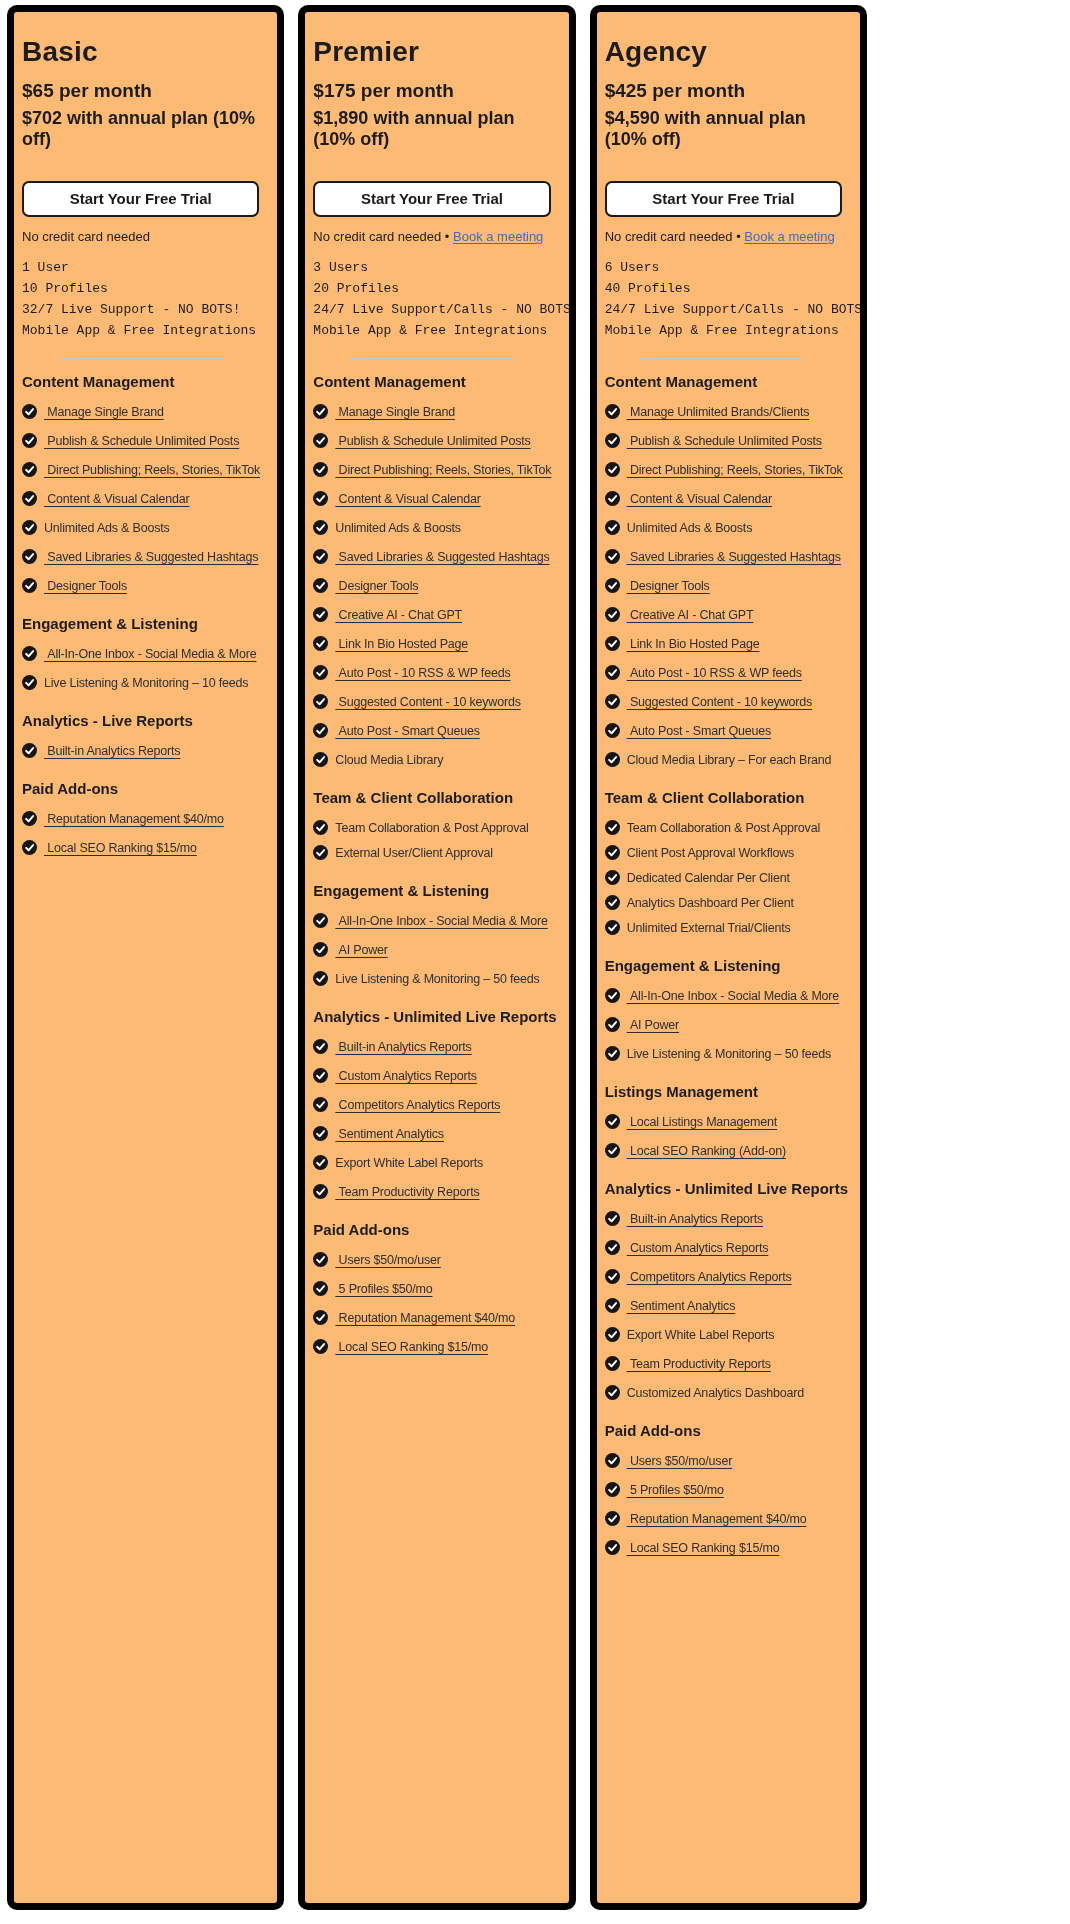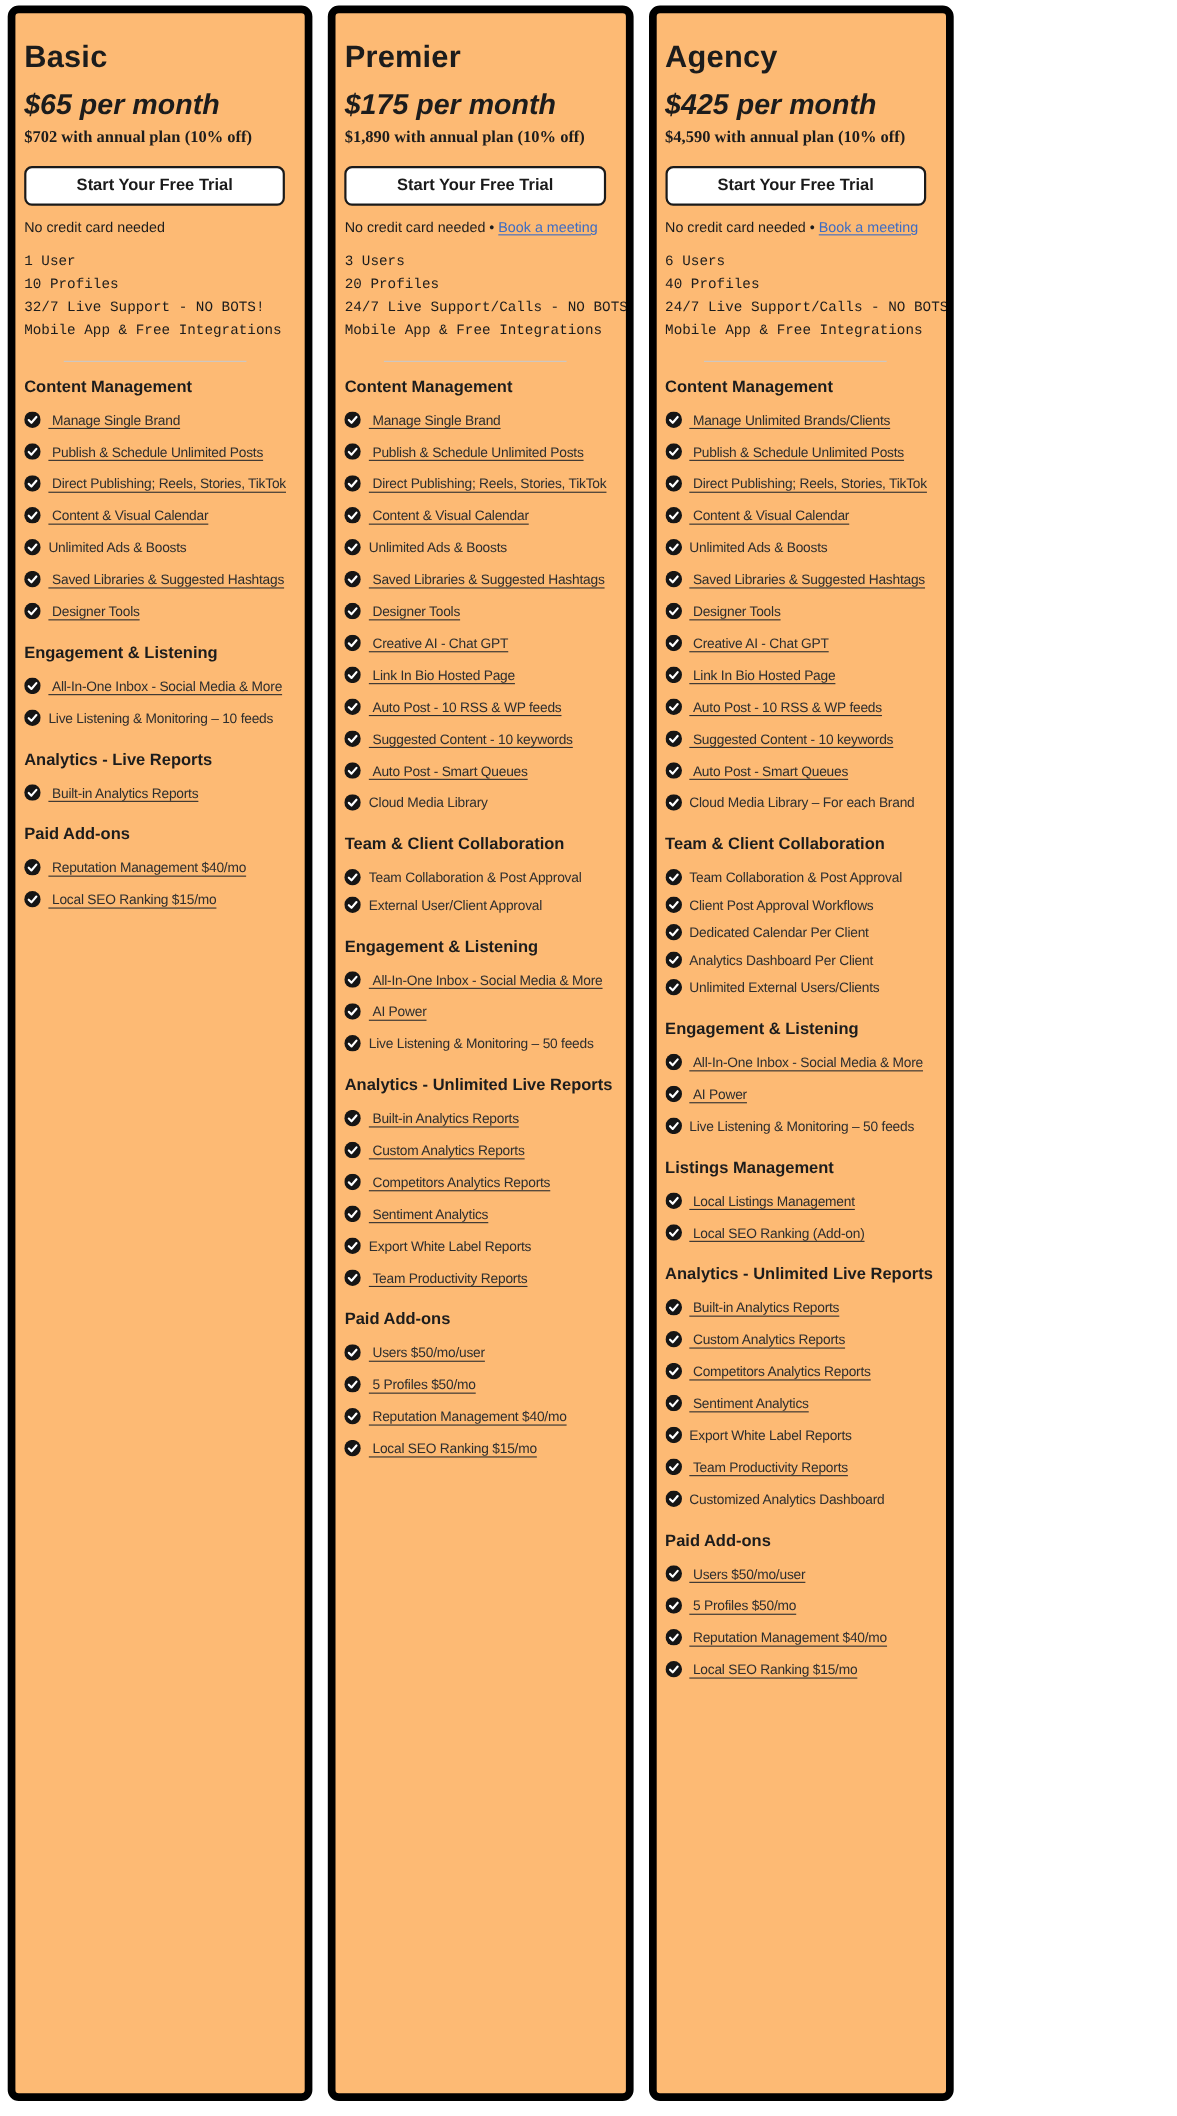--- a/index.html
+++ b/index.html
@@ -26,30 +26,28 @@
     padding: 24px 18px 24px 8px;
     overflow: hidden;
   }
   .title {
     font-size: 28px;
     font-weight: 700;
     margin: 0 0 12px 0;
     letter-spacing: 0.2px;
   }
   .price {
-    font-size: 26px;
+    font-size: 19px;
     font-weight: 700;
     margin: 0 0 6px 0;
-    font-style: italic;
   }
   .annual {
-    font-size: 15px;
+    font-size: 18px;
     font-weight: 700;
-    margin: 0 0 17px 0;
-    font-family: Liberation Serif, serif;
+    margin: 0 0 31px 0;
   }
   .trial {
     display: block;
     width: 100%;
     background: #fff;
     border: 2px solid #1a1a1a;
     border-radius: 7px;
     font-family: inherit;
     font-size: 15px;
     font-weight: 700;
@@ -608,21 +606,21 @@
                 <circle cx="8" cy="8" r="8" fill="#151515"></circle>
                 <path d="M4.4 8.4 L7 11 L11.8 5.4" stroke="#ffffff" stroke-width="2.1" fill="none" stroke-linecap="round" stroke-linejoin="round"></path>
               </svg></span>
             <span class="ft plain">Analytics Dashboard Per Client</span>
           </div>
           <div class="feature plain">
             <span class="check"><svg viewBox="0 0 16 16" width="15" height="15" aria-hidden="true">
                 <circle cx="8" cy="8" r="8" fill="#151515"></circle>
                 <path d="M4.4 8.4 L7 11 L11.8 5.4" stroke="#ffffff" stroke-width="2.1" fill="none" stroke-linecap="round" stroke-linejoin="round"></path>
               </svg></span>
-            <span class="ft plain">Unlimited External Users/Clients</span>
+            <span class="ft plain">Unlimited External Trial/Clients</span>
           </div>
         </div>
         <div class="section">
           <h2 class="sec-title">Engagement &amp; Listening</h2>
           <div class="feature">
             <span class="check"><svg viewBox="0 0 16 16" width="15" height="15" aria-hidden="true">
                 <circle cx="8" cy="8" r="8" fill="#151515"></circle>
                 <path d="M4.4 8.4 L7 11 L11.8 5.4" stroke="#ffffff" stroke-width="2.1" fill="none" stroke-linecap="round" stroke-linejoin="round"></path>
               </svg></span>
             <a href="#" class="ft link">&nbsp;All-In-One Inbox - Social Media &amp; More</a>

